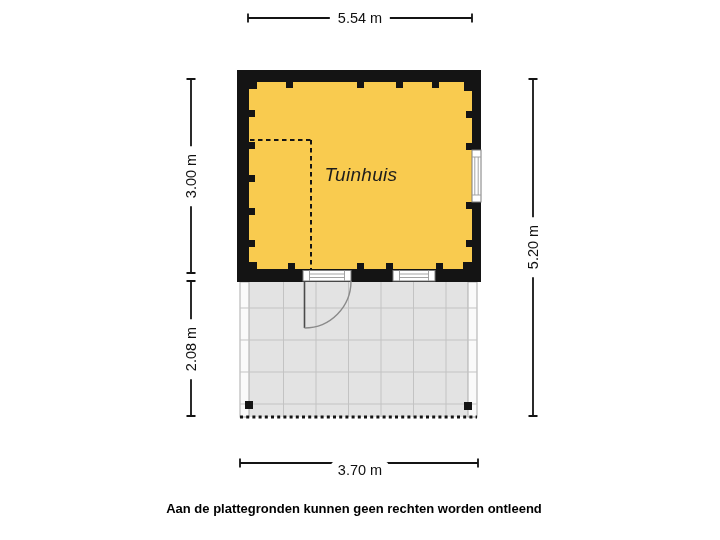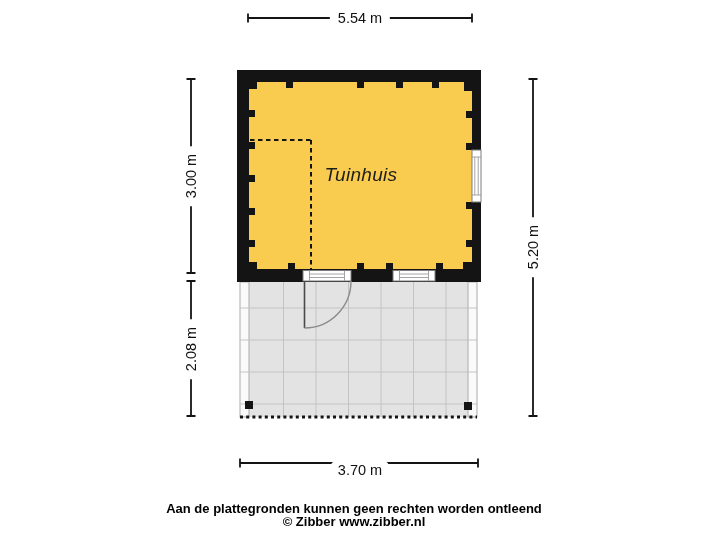--- a/index.html
+++ b/index.html
@@ -114,15 +114,14 @@
 
   <span class="abs dim-label vert" style="left:191px;top:176px;">3.00 m</span>
 
   <span class="abs dim-label vert" style="left:191px;top:349px;">2.08 m</span>
 
   <span class="abs dim-label vert" style="left:533px;top:247px;">5.20 m</span>
 
   <span class="abs dim-label" style="left:360px;top:470px;">3.70 m</span>
 
   <div class="abs footer-line" style="left:354px;top:508px;">Aan de plattegronden kunnen geen rechten worden ontleend</div>
-  <div class="abs footer-line" style="left:354px;top:521px;">© Zibber www.zibber.nl</div>
 
 </div>
 
 </body></html>

